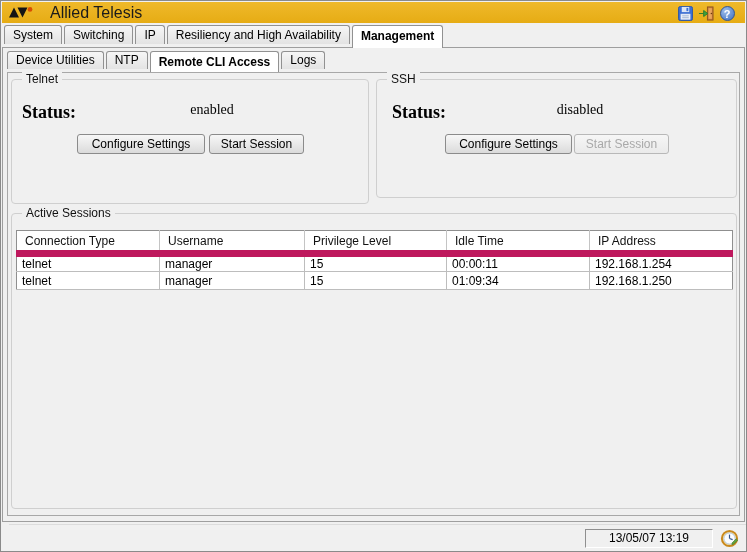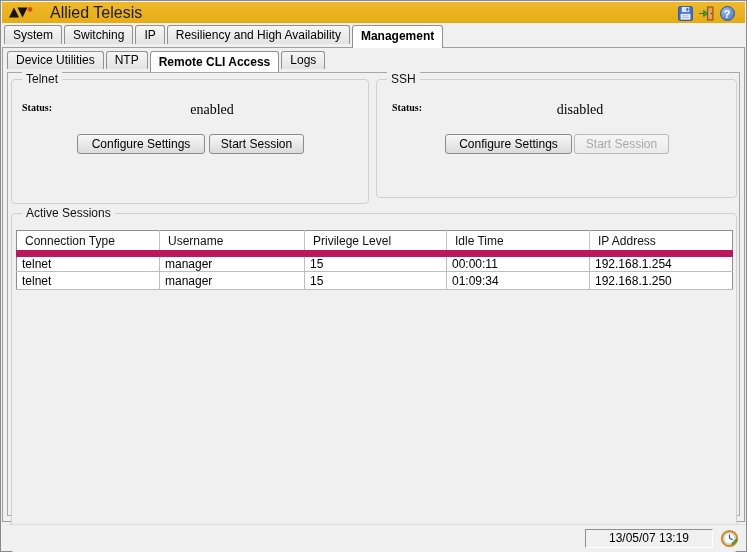--- a/index.html
+++ b/index.html
@@ -45,25 +45,25 @@
   .inner-panel { position:absolute; left:4px; right:4px; top:24px; bottom:5px;
                  background:#F0F0F0; border:1px solid #A8A8A8; }
 
   
   .groupbox { position:absolute; border:1px solid #CFCFCF; border-radius:4px;
               background:#F0F0F0; }
   .groupbox > .legend { position:absolute; top:-8px; left:10px; background:#F0F0F0;
                         padding:0 4px; font-size:12px; color:#111; white-space:nowrap; }
   .gb-telnet   { left:3px;   top:6px;   width:358px; height:125px; }
   .gb-ssh      { left:368px; top:6px;   width:361px; height:119px; }
-  .gb-sessions { left:3px;   top:140px; width:726px; height:340px; }
+  .gb-sessions { left:3px;   top:140px; width:726px; height:296px; }
 
   .status-label { position:absolute; left:10px; top:22px;
                   font-family:"Liberation Serif", serif; font-weight:bold;
-                  font-size:10px; color:#000; }
+                  font-size:18px; color:#000; }
   .status-value { position:absolute; left:90px; top:22px; width:220px;
                   text-align:center; font-family:Liberation Serif, serif;
                   font-size:14px; color:#000; }
   .gb-ssh .status-label { left:15px; }
   .gb-ssh .status-value { left:93px; }
 
   .btn { position:absolute; height:20px; font-size:12px;
          font-family:"Liberation Sans", sans-serif;
          background:linear-gradient(#F7F7F7,#DBDBDB);
          border:1px solid #8B8B8B; border-radius:3px;

